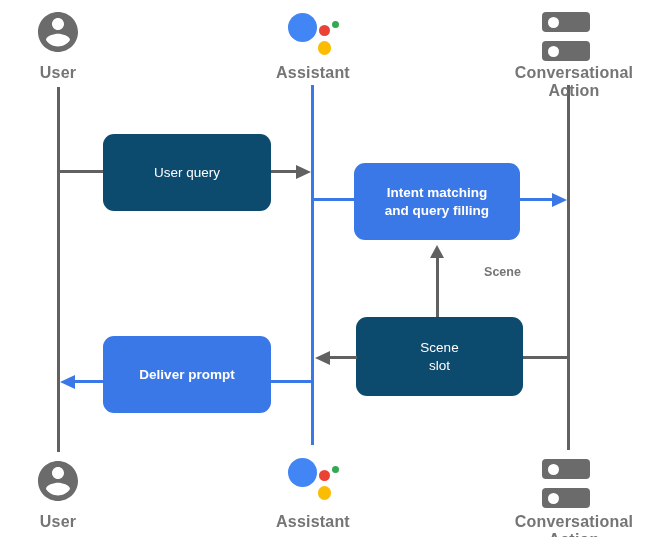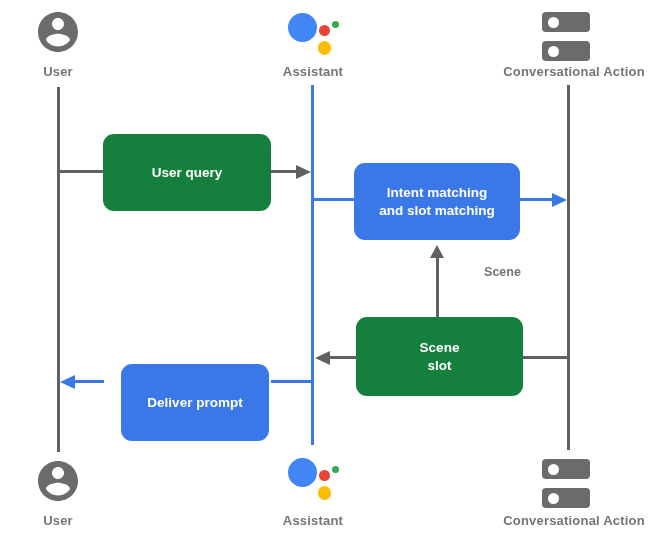--- a/index.html
+++ b/index.html
@@ -31,25 +31,25 @@
   .arrow-left.blue { border-right-color: #3b78e7; }
   .arrow-up { position: absolute; width: 0; height: 0;
     border-left: 7px solid transparent; border-right: 7px solid transparent;
     border-bottom: 13px solid #616161; }
   
   .box {
     position: absolute; border-radius: 11px; color: #ffffff;
     display: flex; flex-direction: column; align-items: center; justify-content: center;
     font-size: 13.5px; line-height: 18px; text-align: center;
   }
-  .box.gray { background: #15803d; font-weight: bold; }
+  .box.gray { background: #0c4a6e; }
   .box.blue { background: #3b78e7; font-weight: bold; }
   
   .actor-label {
-    position: absolute; font-weight: bold; font-size: 13px; color: #757575;
+    position: absolute; font-weight: bold; font-size: 16px; color: #757575;
     text-align: center; letter-spacing: 0.2px;
   }
   
   .annotation {
     position: absolute; font-weight: bold; font-size: 12.5px; color: #757575;
     text-align: center; line-height: 15px;
   }
   
   .assistant-logo { position: absolute; width: 56px; height: 50px; }
   .assistant-logo .c { position: absolute; border-radius: 50%; }
@@ -123,39 +123,39 @@
   <div class="hline gray-line" style="left:58px; top:170px; width:46px;"></div>
   <div class="box gray" style="left:103px; top:134px; width:168px; height:77px;">
     <span>User query</span>
   </div>
   <div class="hline gray-line" style="left:271px; top:170px; width:26px;"></div>
   <div class="arrow-right" style="left:296px; top:164.5px;"></div>
 
   <div class="hline blue-line" style="left:314px; top:198px; width:40px;"></div>
   <div class="box blue" style="left:354px; top:163px; width:166px; height:77px;">
     <span>Intent matching</span>
-    <span>and slot matching</span>
+    <span>and query filling</span>
   </div>
   <div class="hline blue-line" style="left:520px; top:198px; width:32px;"></div>
   <div class="arrow-right blue" style="left:552px; top:192.5px;"></div>
 
   <div class="arrow-up" style="left:430px; top:245px;"></div>
   <div class="vline gray-line" style="left:436px; top:258px; height:60px;"></div>
   <div class="annotation" style="left:440px; top:265px; width:125px;">
     <div>Scene</div>
   </div>
 
   <div class="hline gray-line" style="left:523px; top:356px; width:45px;"></div>
   <div class="box gray" style="left:356px; top:317px; width:167px; height:79px;">
     <span>Scene</span>
     <span>slot</span>
   </div>
   <div class="hline gray-line" style="left:330px; top:356px; width:27px;"></div>
   <div class="arrow-left" style="left:315px; top:350.5px;"></div>
 
   <div class="hline blue-line" style="left:271px; top:380px; width:43px;"></div>
-  <div class="box blue" style="left:103px; top:364px; width:148px; height:77px;margin-left:18px;">
+  <div class="box blue" style="left:103px; top:336px; width:168px; height:77px;">
     <span>Deliver prompt</span>
   </div>
   <div class="hline blue-line" style="left:72px; top:380px; width:32px;"></div>
   <div class="arrow-left blue" style="left:60px; top:374.5px;"></div>
 
 </div>
 
 </body></html>

